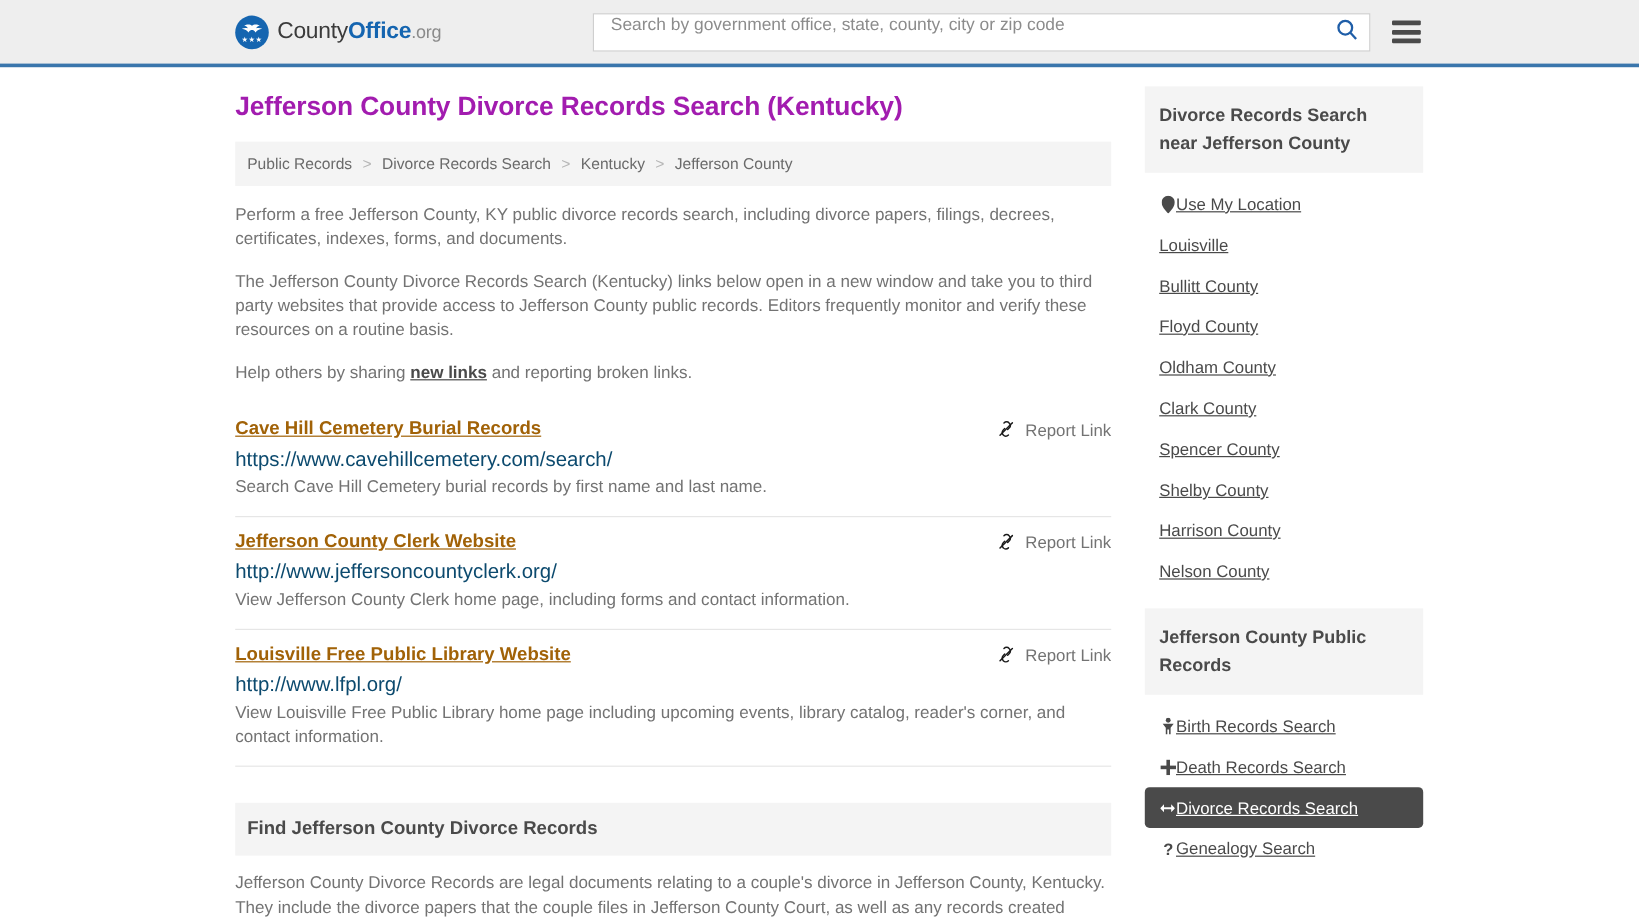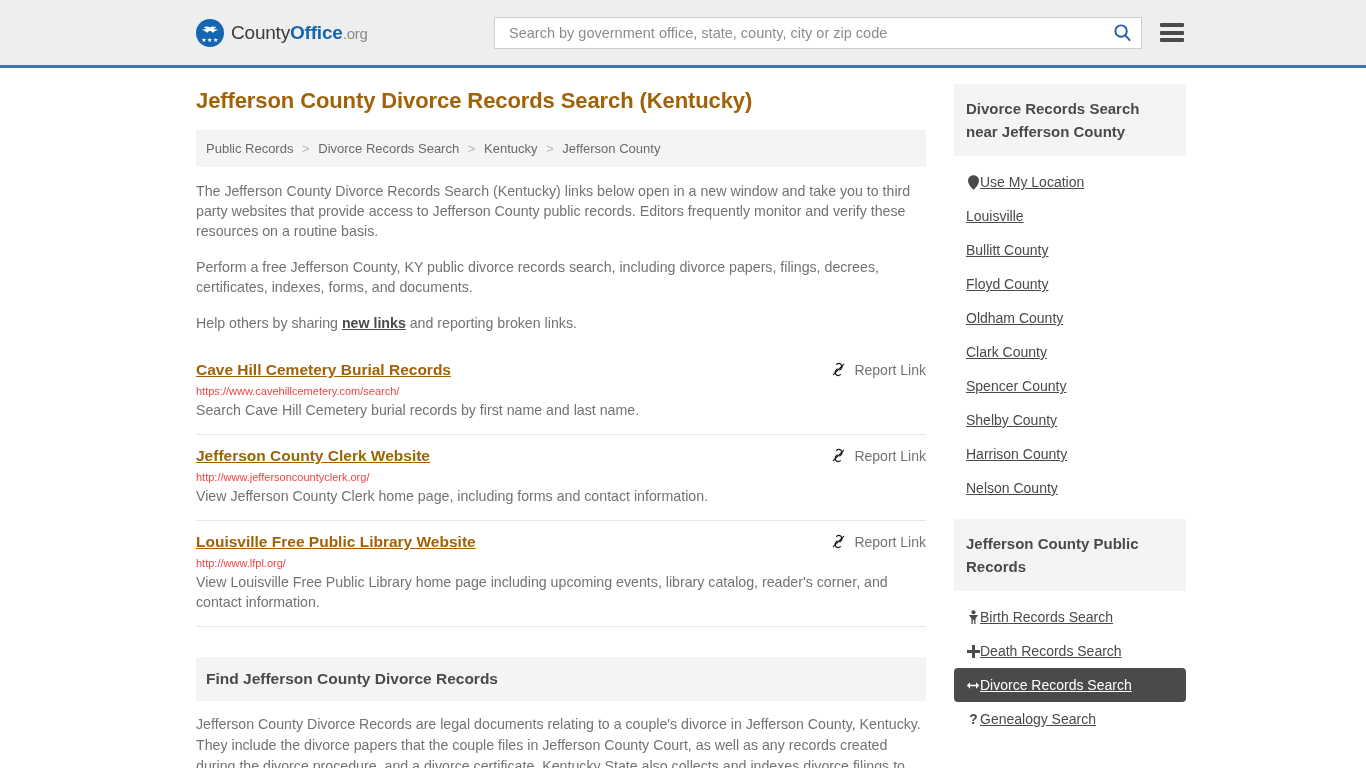--- a/index.html
+++ b/index.html
@@ -7,21 +7,21 @@
     margin: 0; padding: 0;
     width: 1366px; height: 768px;
     overflow: hidden;
     background: #ffffff;
     font-family: "Liberation Sans", sans-serif;
     color: #555555;
   }
 
   
   .site-header {
-    height: 68px;
+    height: 56px;
     background: #eeeeee;
     border-bottom: 3px solid #3a76ac;
     display: flex;
     align-items: center;
     position: relative;
   }
   .logo-wrap {
     position: absolute;
     left: 196px;
     display: flex;
@@ -68,21 +68,21 @@
     display: flex;
     align-items: center;
     gap: 18px;
   }
   .search-box {
     width: 648px;
     height: 32px;
     background: #ffffff;
     border: 1px solid #cfcfcf;
     display: flex;
-    align-items: center;
+    align-items: flex-start;
     padding: 0 6px 0 12px;
   }
   .search-box input {
     flex: 1;
     border: none;
     outline: none;
     font-family: "Liberation Sans", sans-serif;
     font-size: 14.5px;
     color: #555;
     background: transparent;
@@ -112,21 +112,21 @@
     gap: 28px;
     align-items: flex-start;
   }
   .main-col { width: 730px; flex: none; padding-top: 20px; }
   .side-col { width: 232px; flex: none; padding-top: 16px; }
 
   
   .page-title {
     font-size: 22px;
     font-weight: bold;
-    color: #a16207;
+    color: #a21caf;
     margin: 0 0 16px 0;
     letter-spacing: -0.1px;
   }
   .breadcrumb {
     background: #f4f4f4;
     padding: 11px 10px;
     font-size: 13px;
     color: #6a6a6a;
     margin-bottom: 14px;
   }
@@ -168,22 +168,22 @@
     display: flex;
     align-items: flex-start;
     gap: 8px;
     font-size: 14px;
     color: #737373;
     cursor: pointer;
     white-space: nowrap;
     padding-top: 1px;
   }
   .listing-url {
-    font-size: 11px;
-    color: #ef4444;
+    font-size: 17px;
+    color: #0c4a6e;
     margin-top: 6px;
   }
   .listing-desc {
     font-size: 14.2px;
     color: #737373;
     line-height: 20px;
     margin-top: 3px;
   }
 
   
@@ -284,22 +284,22 @@
       <a>Public Records</a>
       <span class="sep">&gt;</span>
       <a>Divorce Records Search</a>
       <span class="sep">&gt;</span>
       <a>Kentucky</a>
       <span class="sep">&gt;</span>
       <a>Jefferson County</a>
     </div>
 
     <div class="intro">
+      <p>Perform a free Jefferson County, KY public divorce records search, including divorce papers, filings, decrees, certificates, indexes, forms, and documents.</p>
       <p>The Jefferson County Divorce Records Search (Kentucky) links below open in a new window and take you to third party websites that provide access to Jefferson County public records. Editors frequently monitor and verify these resources on a routine basis.</p>
-      <p>Perform a free Jefferson County, KY public divorce records search, including divorce papers, filings, decrees, certificates, indexes, forms, and documents.</p>
       <p><span>Help others by sharing </span><a>new links</a><span> and reporting broken links.</span></p>
     </div>
 
     <div class="listing">
       <div class="listing-head">
         <a class="listing-title">Cave Hill Cemetery Burial Records</a>
         <div class="report-link">
           <svg width="15" height="15" viewBox="0 0 16 16">
             <path d="M6 2.6 C7.4 1.2 9.4 1.2 10.6 2.6 C11.9 3.9 11.9 5.9 10.6 7.2 L9.3 8.5" fill="none" stroke="#1a1a1a" stroke-width="1.3" stroke-linecap="round"></path>
             <path d="M10 13.4 C8.6 14.8 6.6 14.8 5.4 13.4 C4.1 12.1 4.1 10.1 5.4 8.8 L6.7 7.5" fill="none" stroke="#1a1a1a" stroke-width="1.3" stroke-linecap="round"></path>

